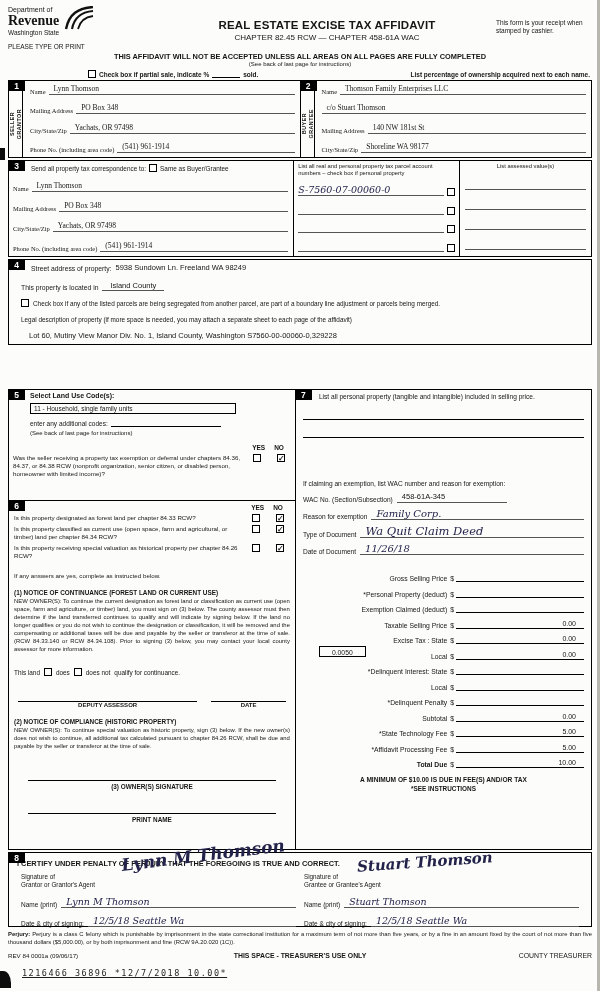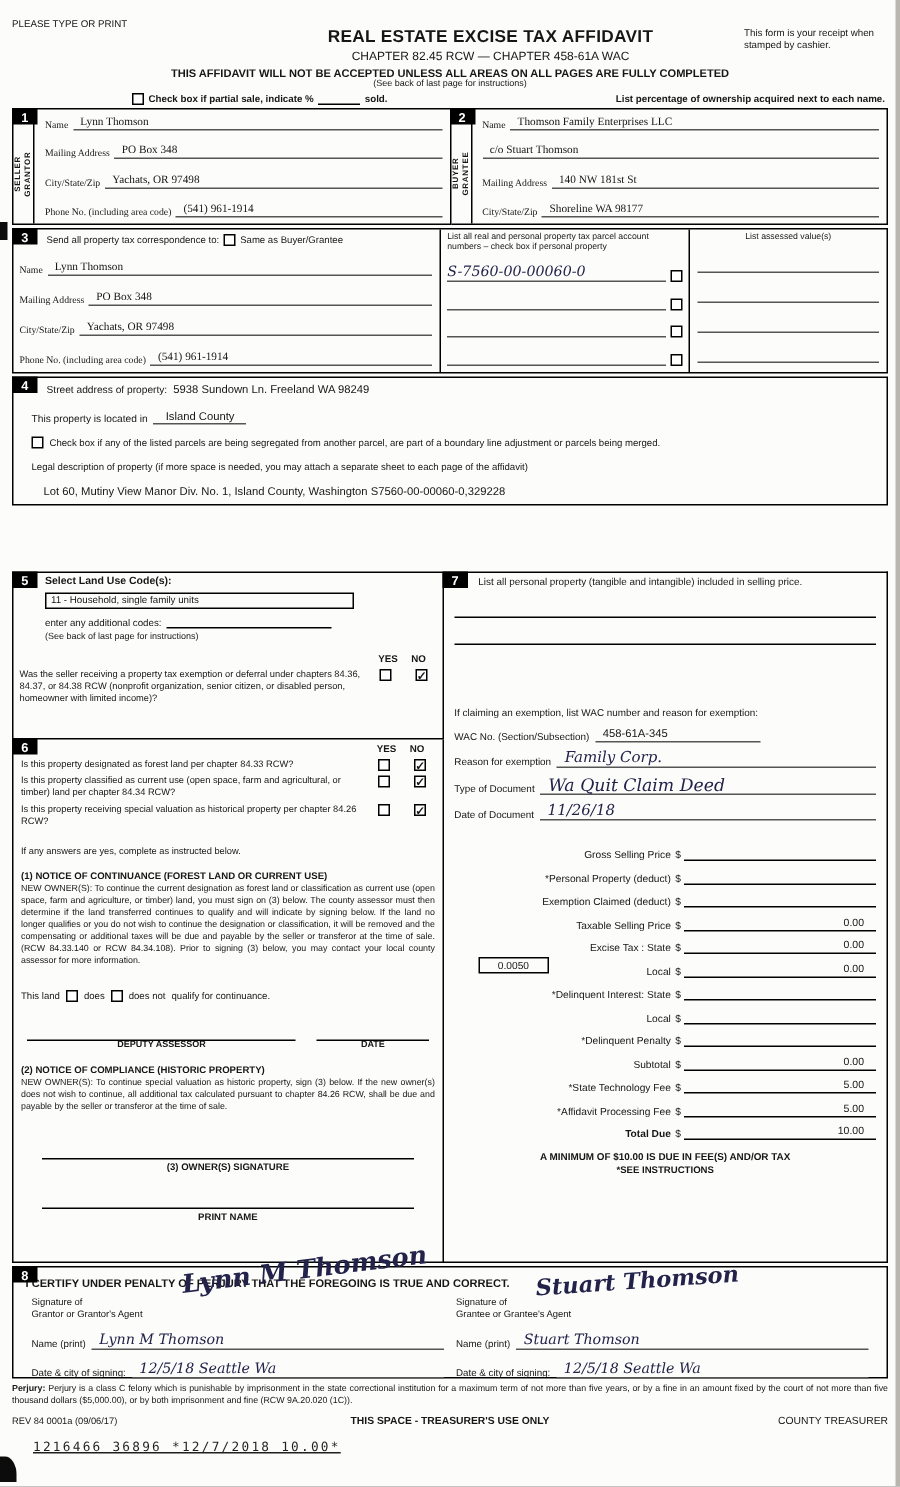--- a/index.html
+++ b/index.html
@@ -124,20 +124,32 @@
 </head>
 <body>
 
 <div class="page">
   <div class="edge"></div>
   <div class="regmark"></div>
   <div class="blot"></div>
 
   <div class="hdr">
     <div class="hdr-left">
+      <div class="logo-row">
+        <div>
+          <div class="dept1">Department of</div>
+          <div class="dept2">Revenue</div>
+          <div class="dept3">Washington State</div>
+        </div>
+        <svg class="logo" width="30" height="24" viewBox="0 0 30 24">
+          <path d="M2 23 C 5 8, 14 2, 29 1" fill="none" stroke="#111" stroke-width="2.4"></path>
+          <path d="M8 23 C 10 12, 17 6, 29 5" fill="none" stroke="#111" stroke-width="2.1"></path>
+          <path d="M14 23 C 16 15, 21 11, 29 10" fill="none" stroke="#111" stroke-width="1.8"></path>
+        </svg>
+      </div>
       <div class="type-print">PLEASE TYPE OR PRINT</div>
     </div>
     <div class="hdr-center">
       <div class="title">REAL ESTATE EXCISE TAX AFFIDAVIT</div>
       <div class="chapter">CHAPTER 82.45 RCW — CHAPTER 458-61A WAC</div>
     </div>
     <div class="hdr-right">This form is your receipt when stamped by cashier.</div>
   </div>
 
   <div class="warning">THIS AFFIDAVIT WILL NOT BE ACCEPTED UNLESS ALL AREAS ON ALL PAGES ARE FULLY COMPLETED</div>
@@ -226,21 +238,21 @@
           <span class="fval typed">Yachats, OR 97498</span>
         </div>
       <div class="frow">
           <span class="flabel">Phone No. (including area code)</span>
           <span class="fval typed">(541) 961-1914</span>
         </div>
     </div>
     <div class="s3mid">
       <div class="s3head">List all real and personal property tax parcel account numbers – check box if personal property</div>
       <div class="prow">
-          <span class="pline hw phw">S-7560-00-00060-0</span>
+          <span class="pline hw phw">S-7560-07-00060-0</span>
           <span class="cb"></span>
         </div>
       <div class="prow">
           <span class="pline"></span>
           <span class="cb"></span>
         </div>
       <div class="prow">
           <span class="pline"></span>
           <span class="cb"></span>
         </div>

